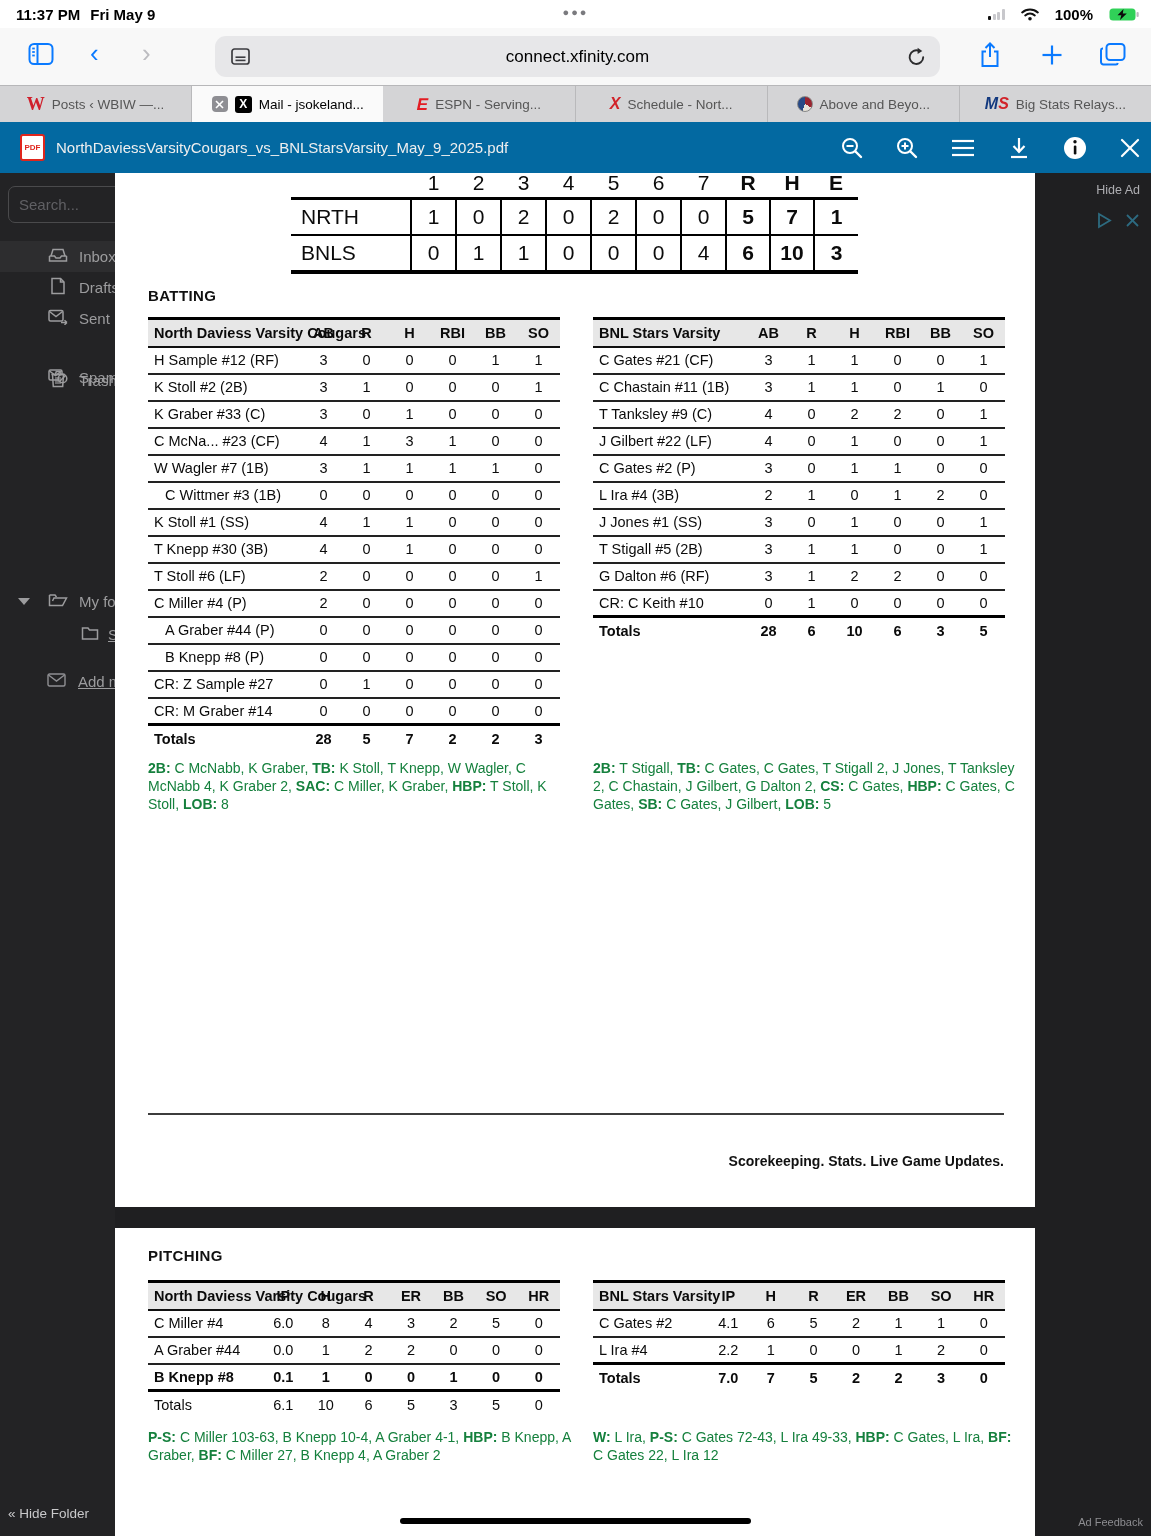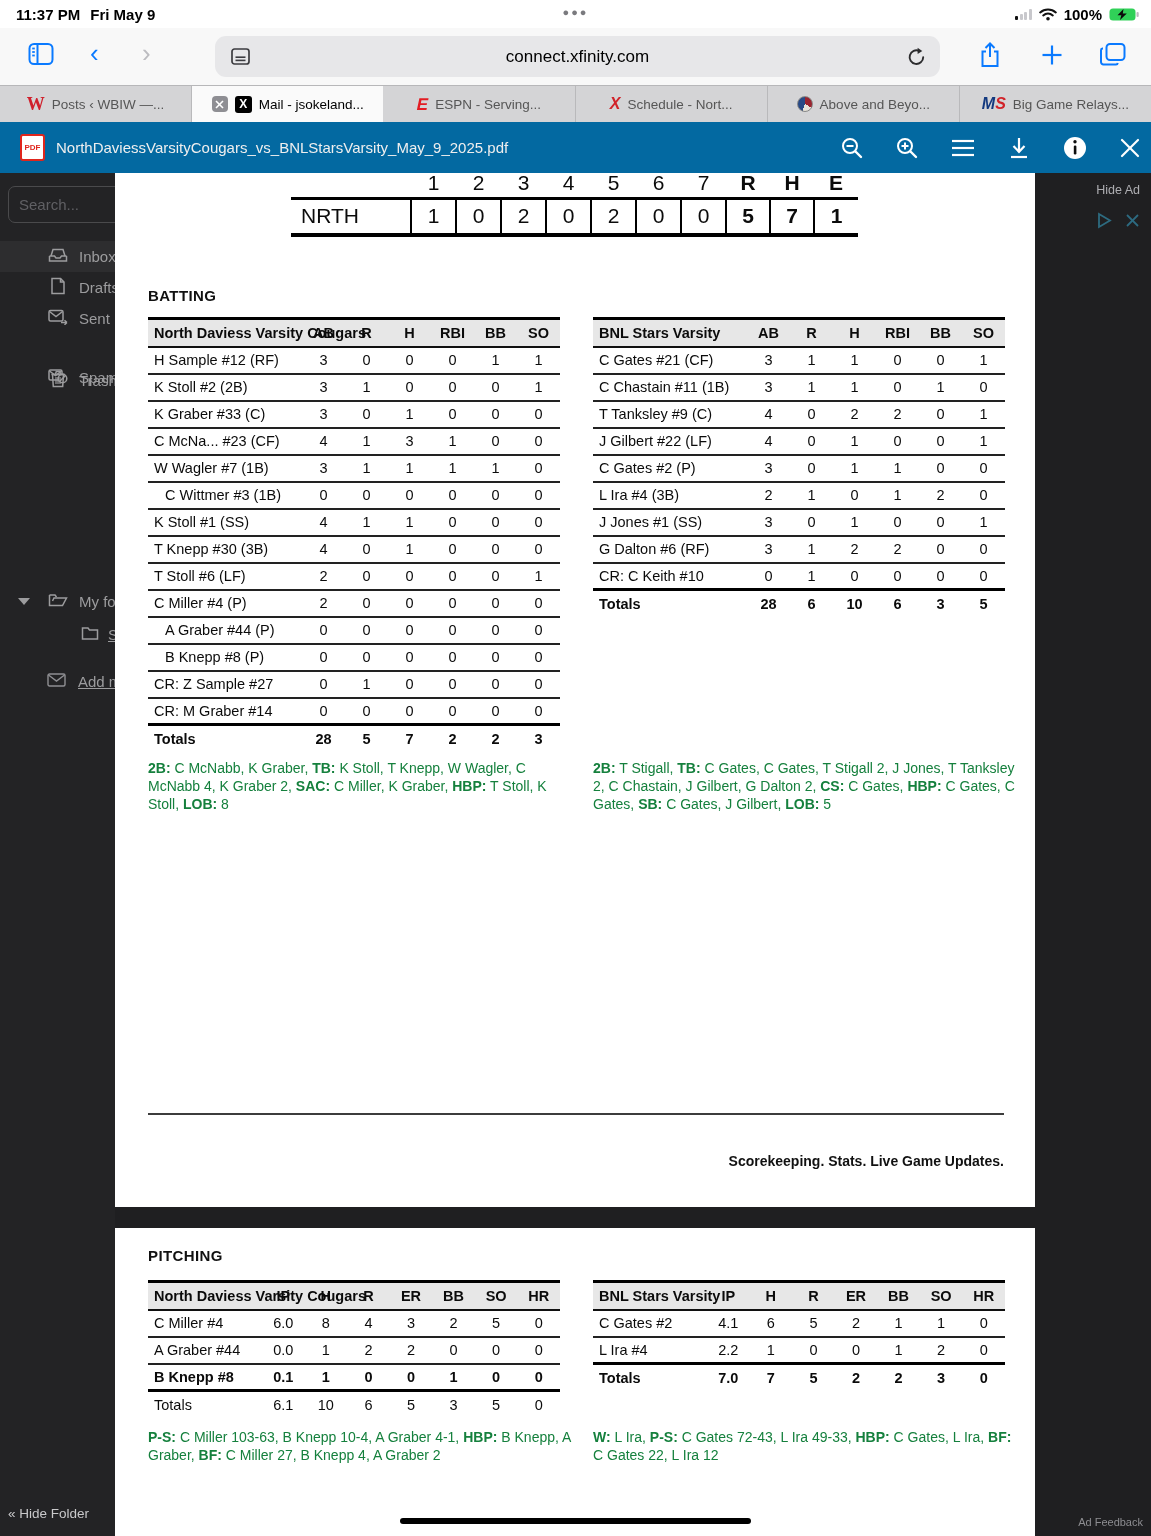--- a/index.html
+++ b/index.html
@@ -6,21 +6,21 @@
   html,body { width:1151px; height:1536px; overflow:hidden; background:#1f1f21;
               font-family:"Liberation Sans", sans-serif; }
   .abs { position:absolute; }
   #screen { position:relative; width:1151px; height:1536px; }
 
   
   #status-bar { left:0; top:0; width:1151px; height:28px; background:#fff;
     display:flex; align-items:center; justify-content:space-between; padding:0 12px; z-index:20; }
   .st-left { display:flex; gap:10px; font-size:15px; font-weight:600; color:#000; padding-left:4px;}
   .st-dots { position:absolute; left:0; right:0; text-align:center; color:#7a7a7e; font-size:11px; letter-spacing:2px; top:6px;}
-  .st-right { display:flex; align-items:center; gap:7px; z-index:2;}
+  .st-right { display:flex; align-items:center; gap:16px; z-index:2;}
   .bars { display:flex; align-items:flex-end; gap:1.5px; height:11px;}
   .bars i { width:3px; border-radius:1px; background:#c8c8cc; display:block;}
   .bars i.on { background:#111; }
   .pct { font-size:15px; font-weight:600; color:#000; }
   .battery { position:relative; width:30px; height:13px; }
 
   
   #nav-bar { left:0; top:28px; width:1151px; height:57px; background:#f8f8f8; z-index:20; }
   .nav-ic { position:absolute; top:14px; }
   .chev { font-size:26px; line-height:28px; font-weight:400; }
@@ -216,21 +216,21 @@
       <div class="tab">
         <span class="fav italic" style="color: rgb(209, 35, 42);">X</span>
         <span>Schedule - Nort...</span>
       </div>
       <div class="tab">
         <span class="fav circle"></span>
         <span>Above and Beyo...</span>
       </div>
       <div class="tab">
         <span class="fav italic"><span style="color: rgb(19, 57, 127);">M</span><span style="color: rgb(209, 35, 42);">S</span></span>
-        <span>Big Game Relays...</span>
+        <span>Big Stats Relays...</span>
       </div>
     </div>
 
   <div id="pdf-toolbar" class="abs">
     <div id="pdf-file-icon">PDF</div>
     <span id="pdf-filename">NorthDaviessVarsityCougars_vs_BNLStarsVarsity_May_9_2025.pdf</span>
     <div id="pdf-tools">
       <svg width="24" height="24" viewBox="0 0 24 24">
         <circle cx="10" cy="10" r="7" stroke="#fff" stroke-width="2" fill="none"></circle>
         <line x1="15.5" y1="15.5" x2="21" y2="21" stroke="#fff" stroke-width="2.4" stroke-linecap="round"></line>
@@ -391,20 +391,33 @@
               <td class="v">0</td>
               <td class="v">2</td>
               <td class="v">0</td>
               <td class="v">2</td>
               <td class="v">0</td>
               <td class="v">0</td>
               <td class="v sum">5</td>
               <td class="v sum">7</td>
               <td class="v sum">1</td>
             </tr>
+            <tr>
+              <td class="team">BNLS</td>
+              <td class="v">0</td>
+              <td class="v">1</td>
+              <td class="v">1</td>
+              <td class="v">0</td>
+              <td class="v">0</td>
+              <td class="v">0</td>
+              <td class="v">4</td>
+              <td class="v sum">6</td>
+              <td class="v sum">10</td>
+              <td class="v sum">3</td>
+            </tr>
           </tbody>
       </table>
     </div>
 
     <div class="section-label" style="top:120px">BATTING</div>
 
     <div class="stat-wrap" style="left:33px; top:150px;">
       <table class="stat" id="bat-away">
           <colgroup>
             <col style="width: 154px;">
@@ -639,20 +652,29 @@
               <td>1</td>
               <td>0</td>
               <td>1</td>
               <td>2</td>
               <td>0</td>
             </tr>
             <tr>
               <td class="name">J Jones #1 (SS)</td>
               <td>3</td>
               <td>0</td>
+              <td>1</td>
+              <td>0</td>
+              <td>0</td>
+              <td>1</td>
+            </tr>
+            <tr>
+              <td class="name">T Stigall #5 (2B)</td>
+              <td>3</td>
+              <td>1</td>
               <td>1</td>
               <td>0</td>
               <td>0</td>
               <td>1</td>
             </tr>
             <tr>
               <td class="name">G Dalton #6 (RF)</td>
               <td>3</td>
               <td>1</td>
               <td>2</td>

